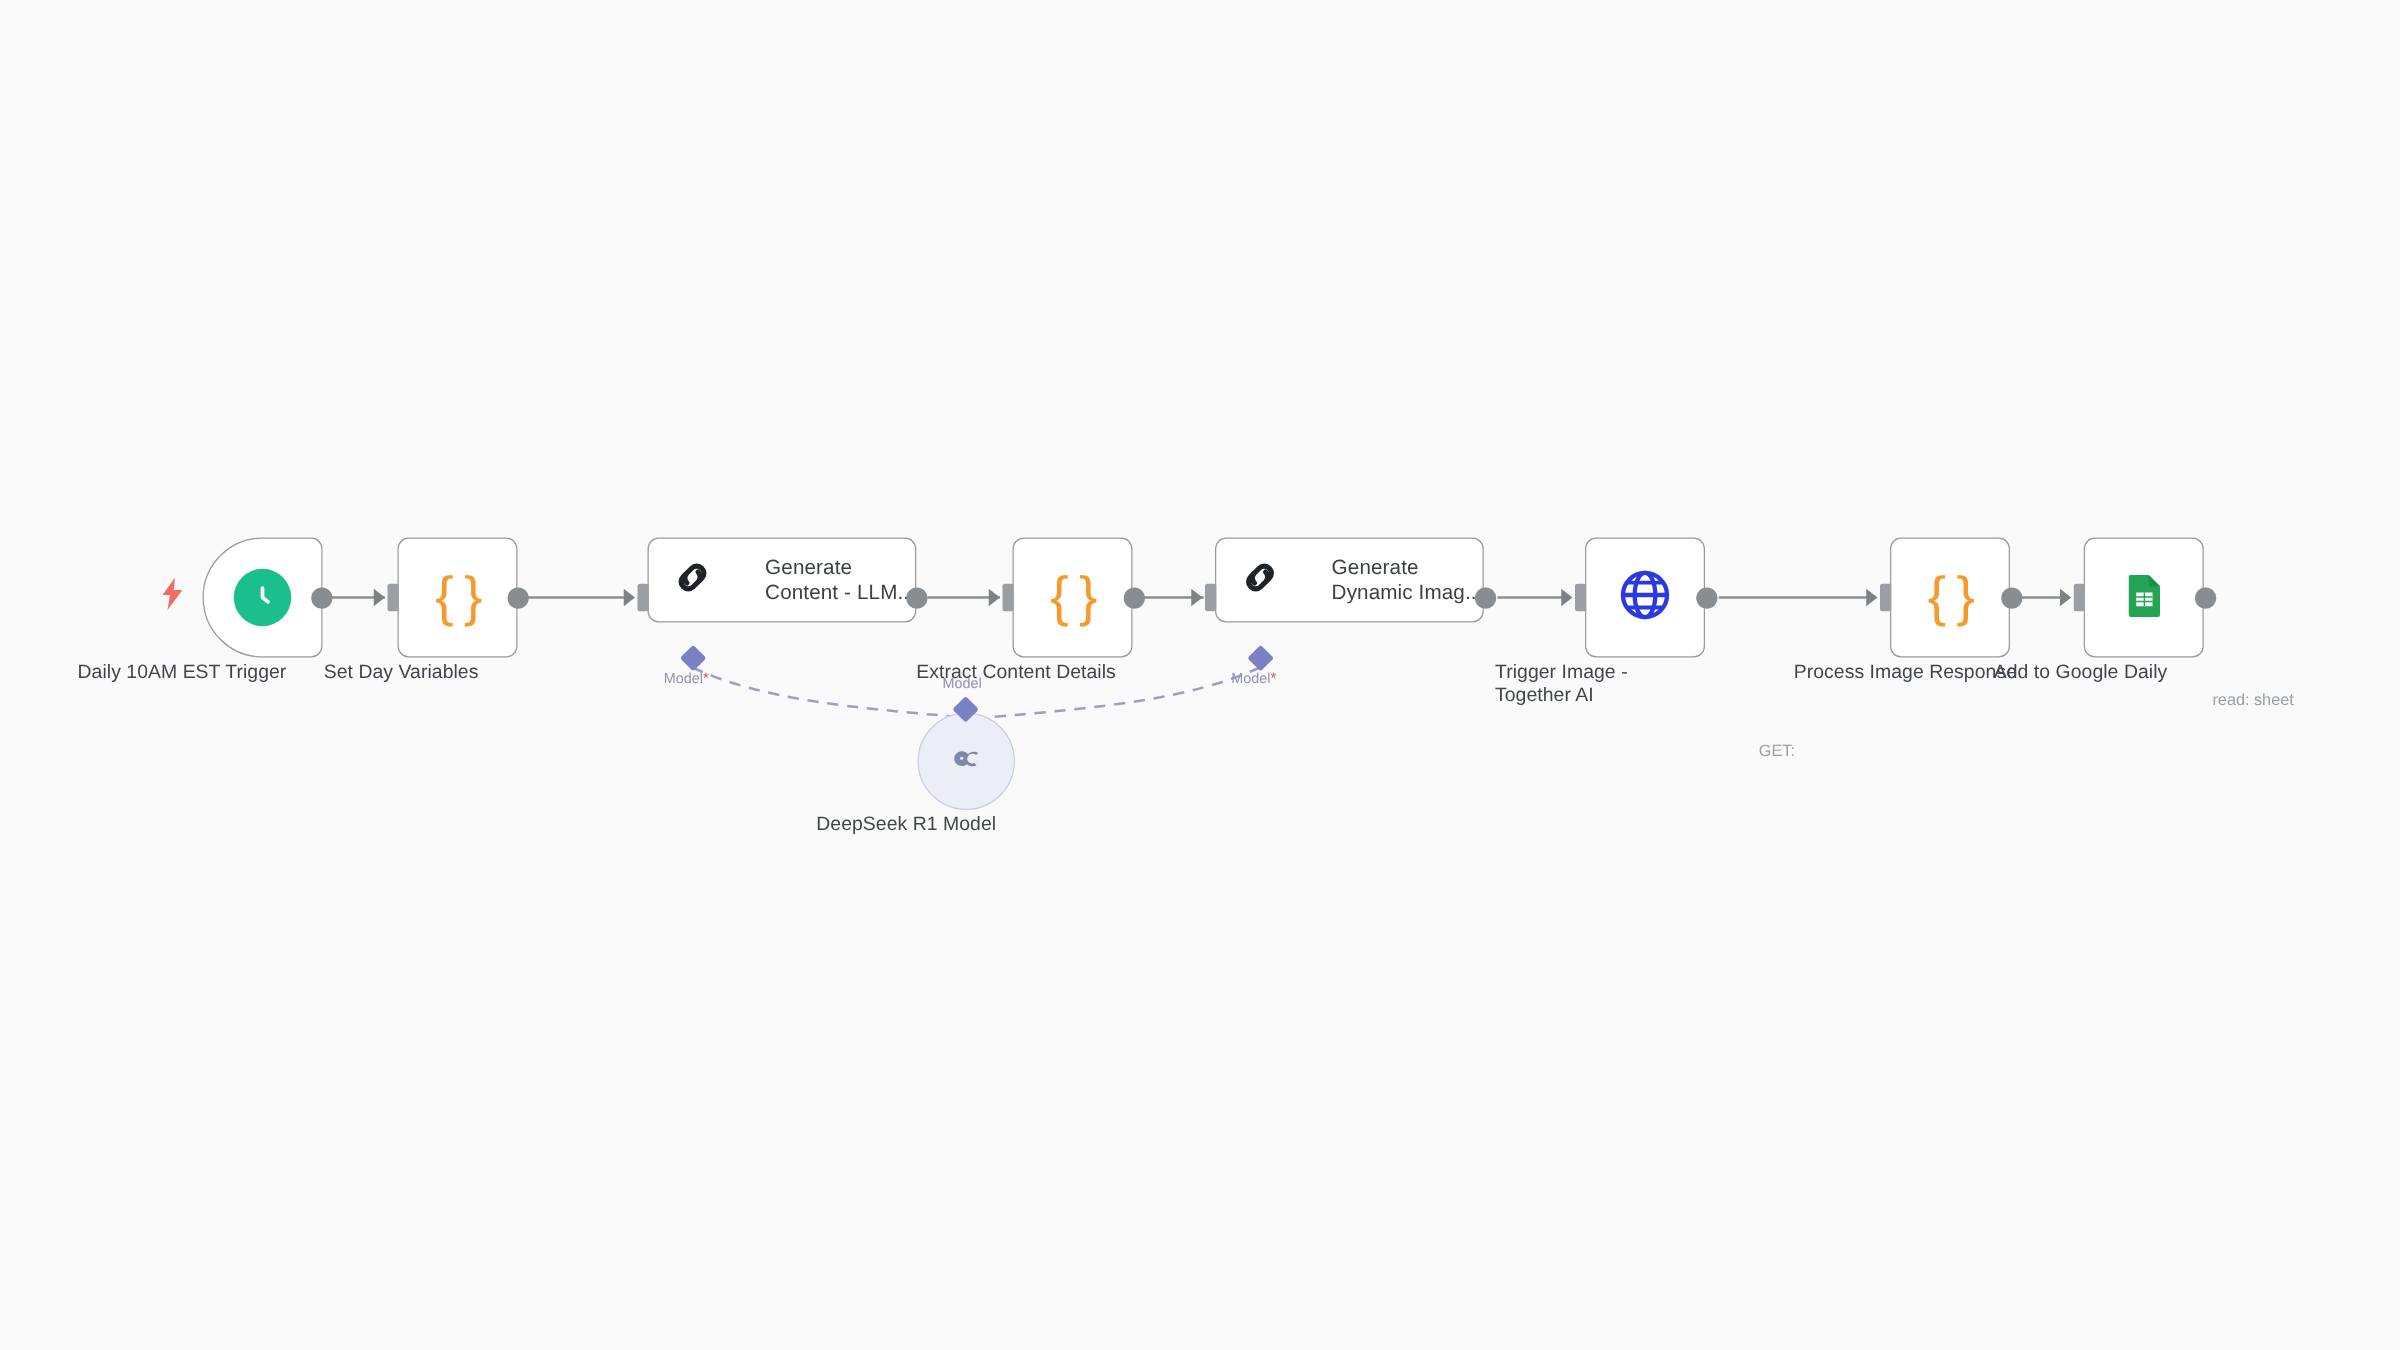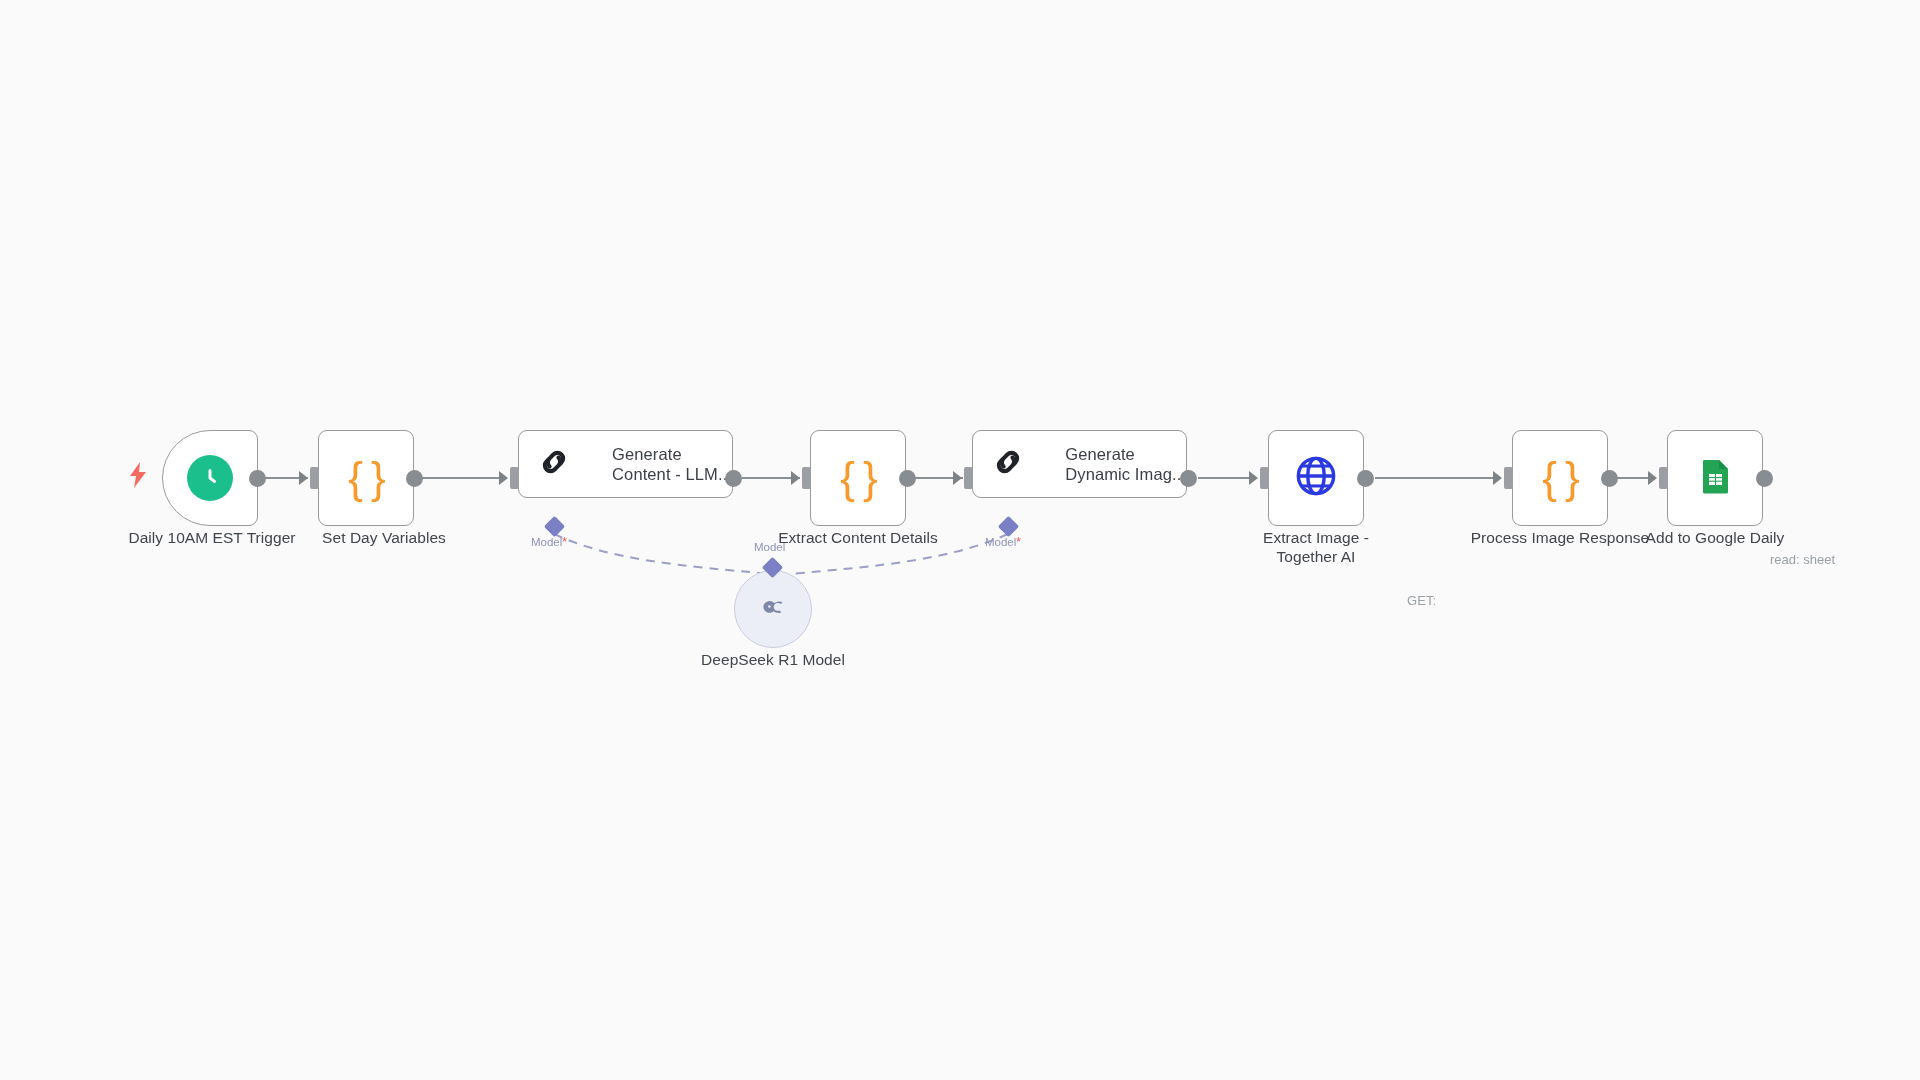--- a/index.html
+++ b/index.html
@@ -80,21 +80,20 @@
     font-size: 16.5px;
     line-height: 20px;
     color: #3b3f46;
     white-space: pre-line;
     letter-spacing: .1px;
   }
 
   
   .caption {
     position: absolute;
-    text-align: center;
     font-size: 15.5px;
     line-height: 19px;
     color: #40454c;
     white-space: pre-line;
     z-index: 3;
     letter-spacing: .05px;
   }
 
   .subcaption {
     position: absolute;
@@ -273,21 +272,21 @@
         <ellipse cx="12" cy="12" rx="4.3" ry="9.2" stroke="#2a3ae0" stroke-width="1.8" fill="none"></ellipse>
         <line x1="2.8" y1="12" x2="21.2" y2="12" stroke="#2a3ae0" stroke-width="1.8"></line>
         <line x1="4.6" y1="6.8" x2="19.4" y2="6.8" stroke="#2a3ae0" stroke-width="1.6"></line>
         <line x1="4.6" y1="17.2" x2="19.4" y2="17.2" stroke="#2a3ae0" stroke-width="1.6"></line>
       </svg>
     </span>
   </div>
   <div class="port-arrow" style="left:1249px; top:471px;"></div>
   <div class="port-in" style="left:1260px; top:467px;"></div>
   <div class="port-out" style="left:1357px; top:470px;"></div>
-  <div class="caption" style="left:1196px; top:528px; width:240px;">Extract Image -
+  <div class="caption" style="left:1196px; top:528px; width:240px;">Trigger Image -
 Together AI</div>
   <div class="subcaption" style="left:1196px; top:593px; width:240px;">GET:</div>
 
   <div class="node square" style="left:1512px; top:430px;">
     <span class="icon-braces">{&nbsp;}</span>
   </div>
   <div class="port-arrow" style="left:1493px; top:471px;"></div>
   <div class="port-in" style="left:1504px; top:467px;"></div>
   <div class="port-out" style="left:1601px; top:470px;"></div>
   <div class="caption" style="left:1435px; top:528px; width:250px;">Process Image Response</div>

